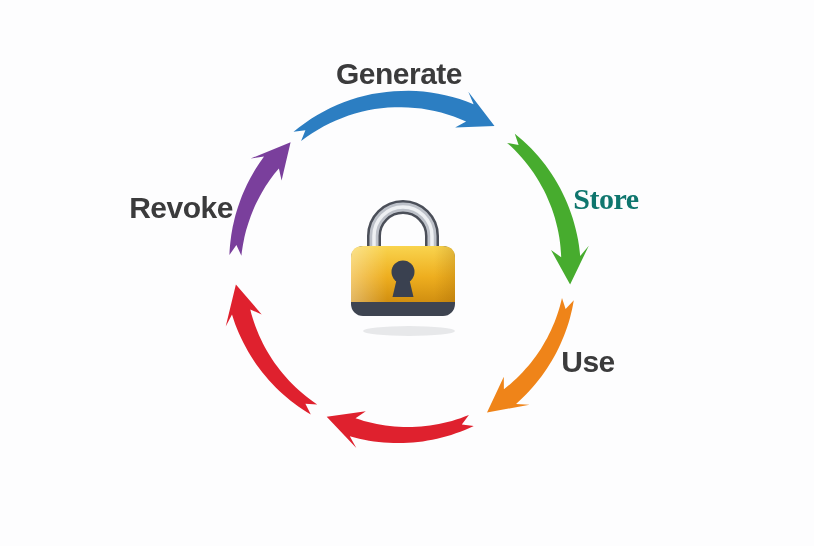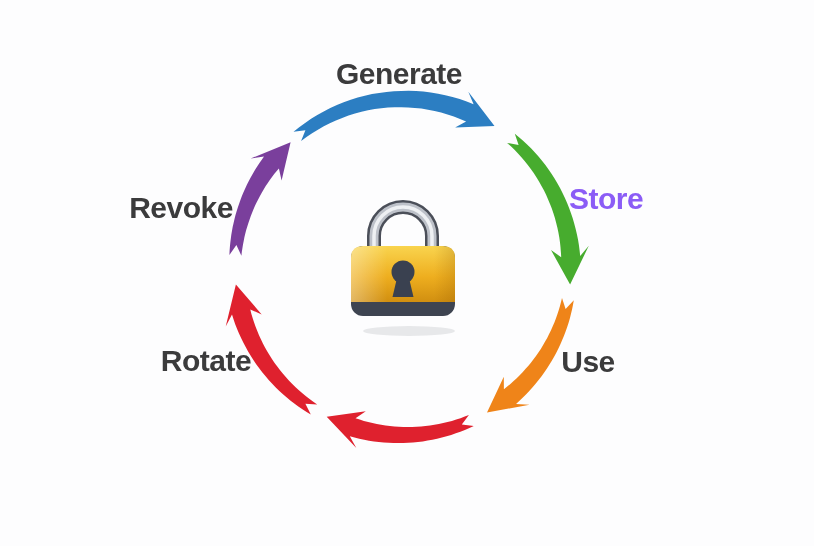--- a/index.html
+++ b/index.html
@@ -61,18 +61,17 @@
     <rect x="10" y="56" width="104" height="70" rx="12" fill="#3e4451"></rect>
     <path d="M10,68 Q10,56 22,56 H102 Q114,56 114,68 V112 H10 Z" fill="url(#goldGrad)"></path>
     <path d="M10,68 Q10,56 22,56 H102 Q114,56 114,68 V112 H10 Z" fill="url(#goldSide)"></path>
     <g fill="#3a4150">
       <circle cx="62" cy="82" r="11.5"></circle>
       <path d="M56,88 L51.5,107 H72.5 L68,88 Z"></path>
     </g>
   </svg>
 
   <div class="stage-label" id="lbl-generate" style="color: rgb(59, 59, 60);">Generate</div>
-  <div class="stage-label" id="lbl-store" style="color: #8b5cf6;">Store</div>
+  <div class="stage-label" id="lbl-store" style="color: #0f766e; font-family: Liberation Serif, serif;">Store</div>
   <div class="stage-label" id="lbl-use" style="color: rgb(59, 59, 60);">Use</div>
-  <div class="stage-label" id="lbl-rotate" style="color: rgb(59, 59, 60);">Rotate</div>
   <div class="stage-label" id="lbl-revoke" style="color: rgb(59, 59, 60);">Revoke</div>
 
 </div>
 
 </body></html>

